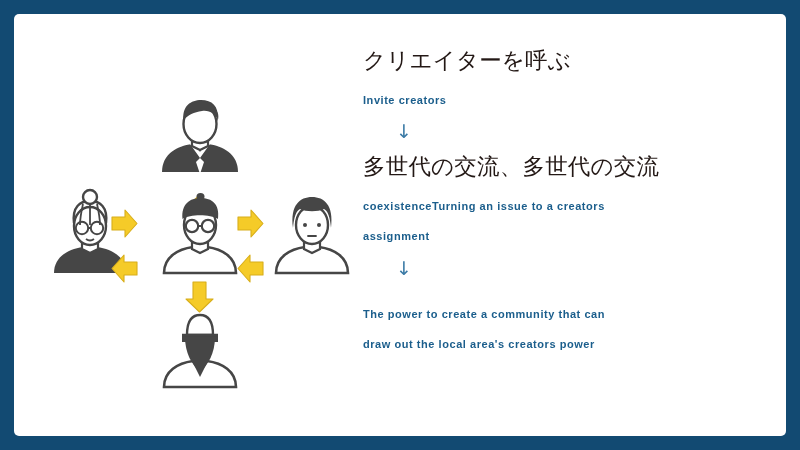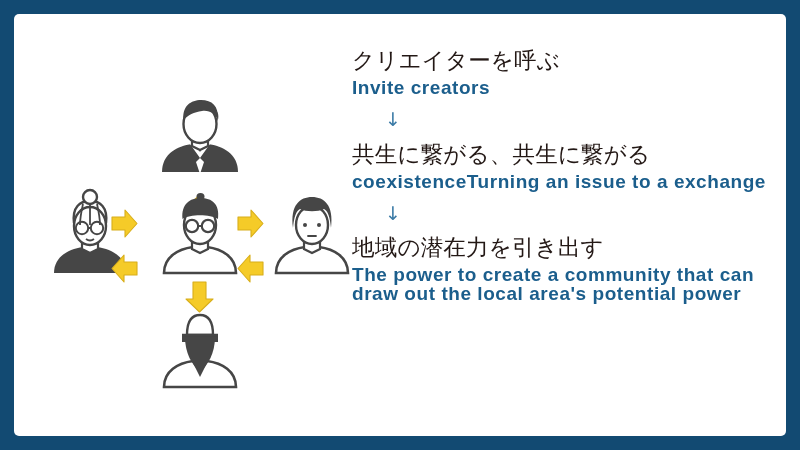--- a/index.html
+++ b/index.html
@@ -39,44 +39,45 @@
     left: 36px;
     top: 76px;
     width: 310px;
     height: 300px;
   }
   #diagram svg { display: block; }
 
   
   #text-column {
     position: absolute;
-    left: 338px;
+    left: 349px;
     top: 32px;
     width: 430px;
   }
 
   .block { margin: 0; }
 
   .jp-line {
     color: #231815;
     font-size: 22.5px;
     line-height: 28px;
     letter-spacing: 0.2px;
     white-space: nowrap;
     font-family: "DejaVu Sans", "Liberation Sans", sans-serif;
     font-weight: 400;
   }
 
   .en-line {
     color: #1b5e8c;
-    font-size: 19px;
+    font-size: 11px;
     line-height: 18.5px;
     font-weight: bold;
     letter-spacing: 0.55px;
     font-family: "Liberation Sans", sans-serif;
+    margin-top: 12px;
   }
 
   .arrow-sep {
     color: #3c7ba6;
     font-size: 19px;
     line-height: 19px;
     font-family: "DejaVu Sans", sans-serif;
     padding-left: 33px;
     font-weight: 400;
   }
@@ -216,31 +217,31 @@
         <div class="jp-line">クリエイターを呼ぶ</div>
         <div class="gap-g"></div>
         <div class="en-line">Invite creators</div>
       </div>
 
       <div class="gap-a"></div>
       <div class="arrow-sep">↓</div>
       <div class="gap-b"></div>
 
       <div class="block">
-        <div class="jp-line">共生に繋がる、共生に繋がる</div>
+        <div class="jp-line">多世代の交流、多世代の交流</div>
         <div class="gap-g"></div>
-        <div class="en-line">coexistenceTurning an issue to a exchange</div>
+        <div class="en-line">coexistenceTurning an issue to a creators</div>
+        <div class="en-line">assignment</div>
       </div>
 
       <div class="gap-c"></div>
       <div class="arrow-sep">↓</div>
       <div class="gap-d"></div>
 
       <div class="block">
-        <div class="jp-line">地域の潜在力を引き出す</div>
         <div class="gap-g"></div>
         <div class="en-line">The power to create a community that can</div>
-        <div class="en-line">draw out the local area's potential power</div>
+        <div class="en-line">draw out the local area's creators power</div>
       </div>
 
     </div>
   </div>
 </div>
 
 </body></html>

